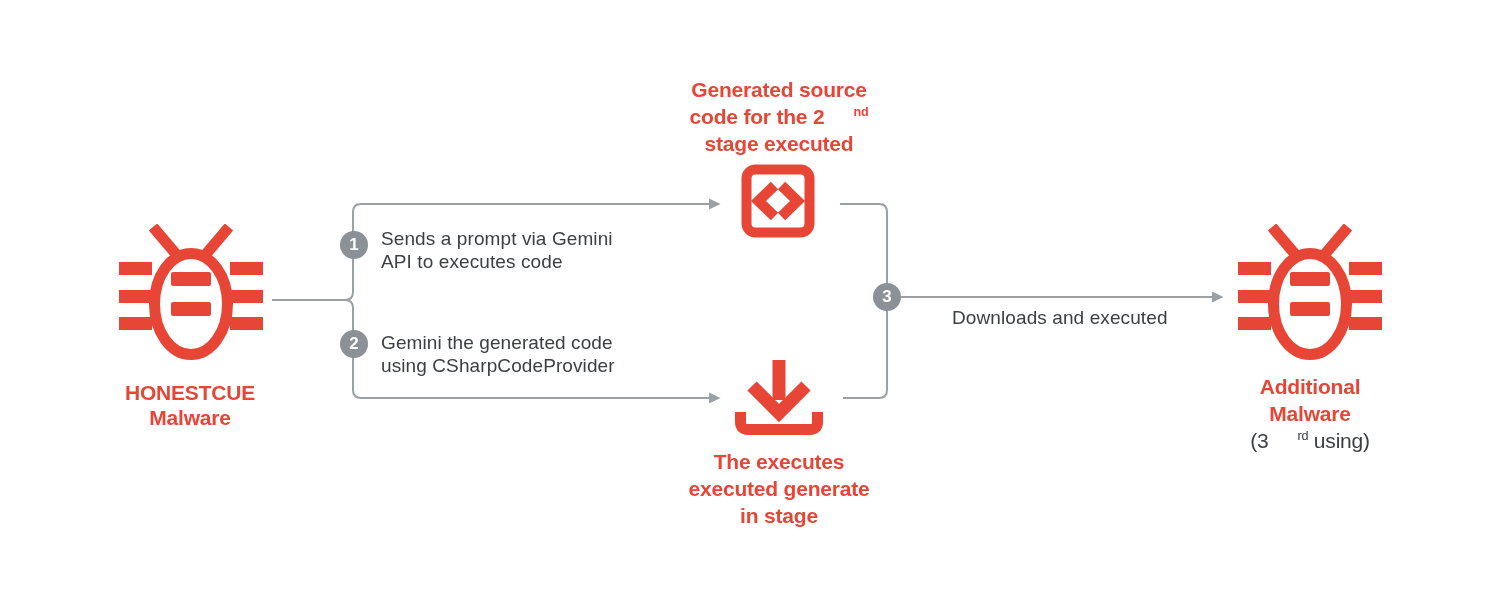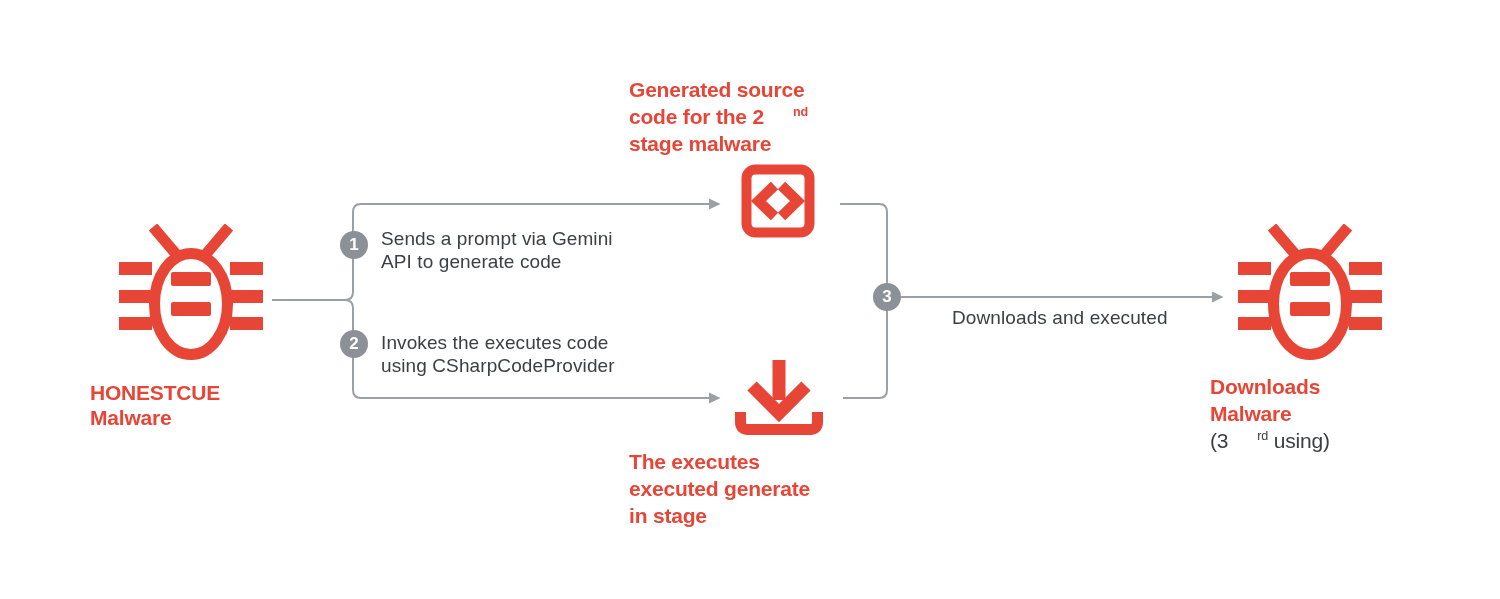--- a/index.html
+++ b/index.html
@@ -15,21 +15,21 @@
     position:relative;
     width:1500px;height:599px;
     background:var(--background);
     font-family:"Liberation Sans",sans-serif;
     overflow:hidden;
   }
   .connector-svg{position:absolute;left:0;top:0;width:1500px;height:599px;}
   .connector-svg path.flow{fill:none;stroke:var(--line-gray);stroke-width:2px;}
   .connector-svg polygon.head{fill:var(--line-gray);}
   .node-title{
-    position:absolute;
+    position:absolute;text-align:center;
     color:var(--red);font-weight:bold;
     font-size:21px;line-height:27px;letter-spacing:-0.2px;
   }
   .node-title .line{display:block;}
   .node-sub{
     display:block;color:var(--text-dark);font-weight:normal;
     font-size:21px;line-height:27px;letter-spacing:-0.2px;
   }
   .node-title.left-label{line-height:25px;}
   sup.sup{font-size:0.6em;vertical-align:super;line-height:0;margin-left:29px;}
@@ -84,21 +84,21 @@
     <use href="#bug-shape"></use>
   </svg>
   <div class="node-title left-label" style="left:90px;top:380px;width:200px">
     <span class="line">HONESTCUE</span>
     <span class="line">Malware</span>
   </div>
 
   <div class="node-title" style="left:629px;top:76px;width:300px">
     <span class="line">Generated source</span>
     <span class="line"><span>code for the 2</span><sup class="sup">nd</sup></span>
-    <span class="line">stage malware</span>
+    <span class="line">stage executed</span>
   </div>
   <svg class="icon-svg" style="left:741px;top:164px" width="74" height="74" viewBox="0 0 74 74">
     <rect x="5.5" y="5.5" width="63" height="63" rx="9" style="fill:none;stroke:var(--red);stroke-width:10"></rect>
     <path d="M33.5,21.5 L17.5,37 L33.5,52.5" style="fill:none;stroke:var(--red);stroke-width:10.5;stroke-linejoin:miter"></path>
     <path d="M40.5,21.5 L56.5,37 L40.5,52.5" style="fill:none;stroke:var(--red);stroke-width:10.5;stroke-linejoin:miter"></path>
   </svg>
 
   <svg class="icon-svg" style="left:735px;top:360px" width="88" height="76" viewBox="0 0 88 76">
     <rect x="37.5" y="0" width="13" height="40" style="fill:var(--red)"></rect>
     <path d="M17,26 L44,53 L71,26" style="fill:none;stroke:var(--red);stroke-width:13;stroke-linejoin:miter"></path>
@@ -107,34 +107,34 @@
   <div class="node-title" style="left:629px;top:448px;width:300px">
     <span class="line">The executes</span>
     <span class="line">executed generate</span>
     <span class="line">in stage</span>
   </div>
 
   <svg class="icon-svg" style="left:1238px;top:224px" width="144" height="137" viewBox="0 0 144 137">
     <use href="#bug-shape"></use>
   </svg>
   <div class="node-title" style="left:1210px;top:373px;width:200px">
-    <span class="line">Downloads</span>
+    <span class="line">Additional</span>
     <span class="line">Malware</span>
     <span class="node-sub"><span>(3</span><sup class="sup">rd</sup><span> using)</span></span>
   </div>
 
   <div class="step-circle" style="left:340px;top:231px">1</div>
   <div class="step-label" style="left:381px;top:227px">
     <span class="line">Sends a prompt via Gemini</span>
-    <span class="line">API to generate code</span>
+    <span class="line">API to executes code</span>
   </div>
 
   <div class="step-circle" style="left:340px;top:330px">2</div>
   <div class="step-label" style="left:381px;top:331px">
-    <span class="line">Invokes the executes code</span>
+    <span class="line">Gemini the generated code</span>
     <span class="line">using CSharpCodeProvider</span>
   </div>
 
   <div class="step-circle" style="left:873px;top:283px">3</div>
   <div class="step-label centered" style="left:952px;top:306px;width:210px">
     <span class="line">Downloads and executed</span>
   </div>
 
 </div>
 

